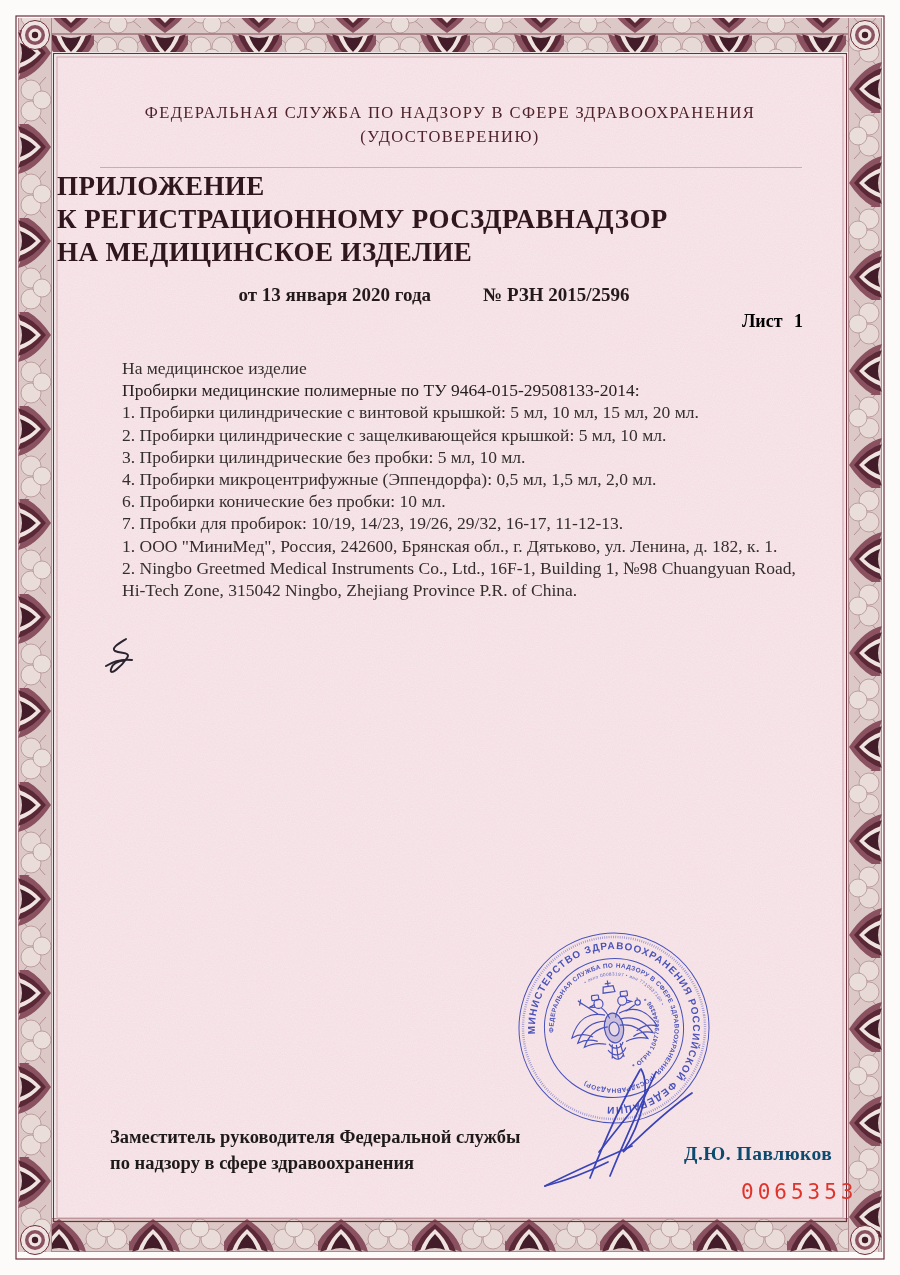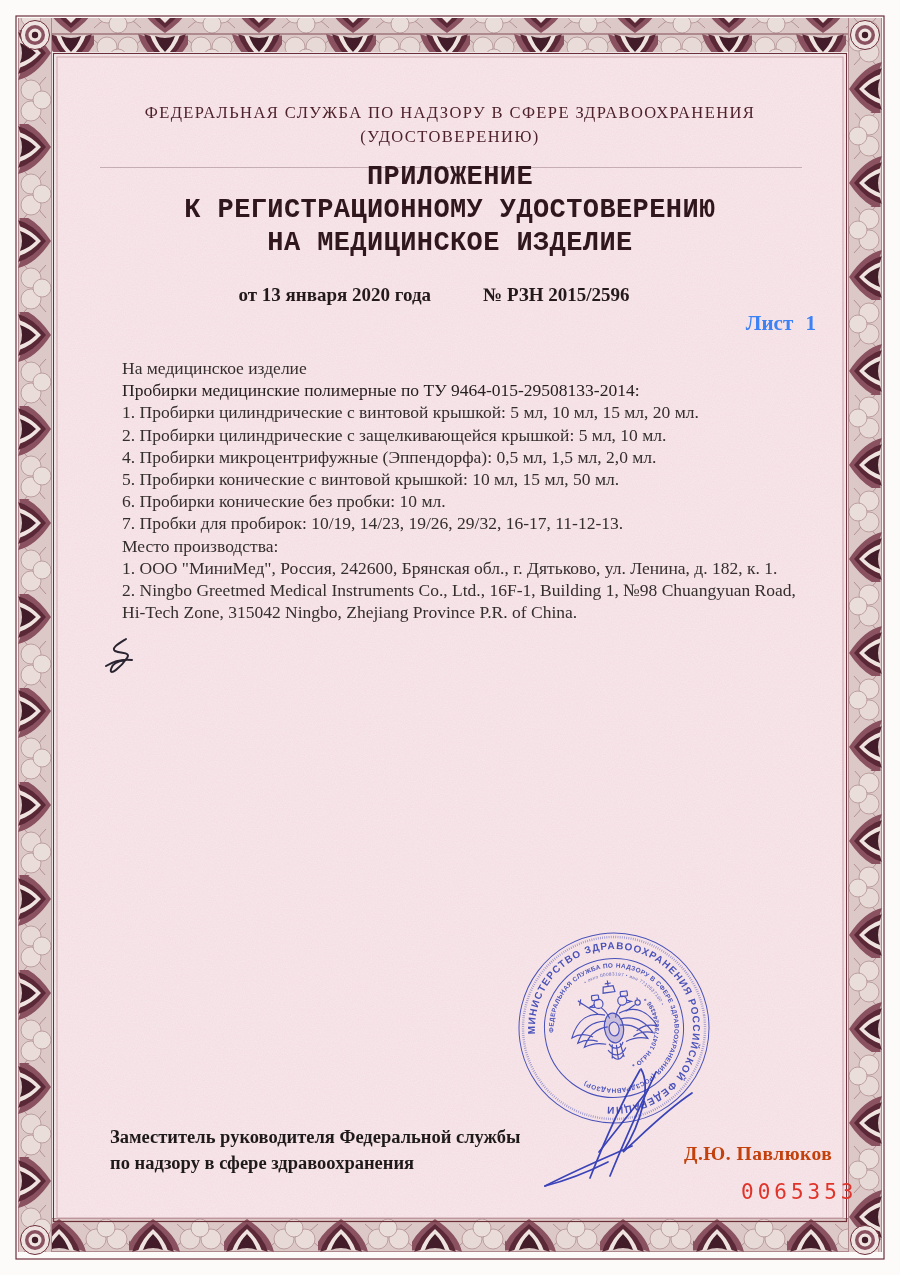--- a/index.html
+++ b/index.html
@@ -3,31 +3,31 @@
 <meta charset="utf-8">
 <style>
   html,body{margin:0;padding:0;background:#ffffff;}
   .page{position:relative;width:900px;height:1275px;background:#fcfbfa;overflow:hidden;
         font-family:"Liberation Serif", serif;}
   .frame-svg{position:absolute;left:0;top:0;}
   .abs{position:absolute;}
   .agency{top:101px;left:57px;width:786px;text-align:center;color:#4e222c;
           font-size:16.5px;line-height:24px;letter-spacing:1.4px;}
   .sep-line{top:167px;left:100px;width:702px;height:1px;background:#8b6f76;opacity:.45;}
-  .title-block{top:161px;left:57px;width:786px;text-align:center;color:#30171d;
-               font-family:Liberation Mono, monospace;font-weight:700;
+  .title-block{top:170px;left:57px;width:786px;color:#30171d;
+               font-family:Liberation Serif, serif;font-weight:700;
                font-size:27px;line-height:33px;letter-spacing:.4px;}
   .dateline{top:284px;left:57px;width:786px;display:flex;justify-content:center;gap:52px;
             transform:translateX(-16px);color:#241a1b;font-weight:700;font-size:19px;}
-  .sheet{top:311px;right:84px;color:#3b82f6;font-weight:700;font-size:21px;word-spacing:7px;}
+  .sheet{top:311px;right:97px;color:#000000;font-weight:700;font-size:18px;word-spacing:7px;}
   .body-block{top:357px;left:122px;width:684px;color:#342e2d;font-size:17.5px;line-height:22.2px;}
   .body-line{white-space:normal;}
   .b-bold{font-weight:400;color:#272020;}
   .sign-titles{left:110px;top:1124px;color:#1f1a1a;font-weight:700;font-size:18.5px;line-height:26px;}
-  .signer-name{left:684px;top:1143px;color:#c2410c;font-weight:700;font-size:19.5px;letter-spacing:.5px;text-align:right;}
+  .signer-name{left:684px;top:1143px;color:#0c4a6e;font-weight:700;font-size:19.5px;letter-spacing:.5px;text-align:right;}
   .serial{left:741px;top:1180px;color:#e0342b;font-family:"DejaVu Sans Mono", monospace;
           font-weight:400;font-size:21px;letter-spacing:4px;}
   .stamp-svg{left:514px;top:928px;}
   .sig-svg{left:520px;top:1020px;}
   .zmark-svg{left:103px;top:633px;}
 </style>
 </head>
 <body>
 
 <div class="page">
@@ -102,43 +102,42 @@
 
   <div class="abs agency">
     <div>ФЕДЕРАЛЬНАЯ СЛУЖБА ПО НАДЗОРУ В СФЕРЕ ЗДРАВООХРАНЕНИЯ</div>
     <div>(УДОСТОВЕРЕНИЮ)</div>
   </div>
 
   <div class="abs sep-line"></div>
 
   <div class="abs title-block">
     <div>ПРИЛОЖЕНИЕ</div>
-    <div>К РЕГИСТРАЦИОННОМУ УДОСТОВЕРЕНИЮ</div>
+    <div>К РЕГИСТРАЦИОННОМУ РОСЗДРАВНАДЗОР</div>
     <div>НА МЕДИЦИНСКОЕ ИЗДЕЛИЕ</div>
   </div>
 
   <div class="abs dateline">
     <span>от 13 января 2020 года</span>
     <span>№  РЗН 2015/2596</span>
   </div>
 
   <div class="abs sheet">Лист 1</div>
 
   <div class="abs body-block">
     <div class="body-line">На медицинское изделие</div>
     <div class="body-line b-bold">Пробирки медицинские полимерные по ТУ 9464-015-29508133-2014:</div>
     <div>
         <div class="body-line">1. Пробирки цилиндрические с винтовой крышкой: 5 мл, 10 мл, 15 мл, 20 мл.</div>
         <div class="body-line">2. Пробирки цилиндрические с защелкивающейся крышкой: 5 мл, 10 мл.</div>
+        <div class="body-line">3. Пробирки цилиндрические без пробки: 5 мл, 10 мл.</div>
         <div class="body-line">4. Пробирки микроцентрифужные (Эппендорфа): 0,5 мл, 1,5 мл, 2,0 мл.</div>
-        <div class="body-line">5. Пробирки конические с винтовой крышкой: 10 мл, 15 мл, 50 мл.</div>
         <div class="body-line">6. Пробирки конические без пробки: 10 мл.</div>
         <div class="body-line">7. Пробки для пробирок: 10/19, 14/23, 19/26, 29/32, 16-17, 11-12-13.</div>
       </div>
-    <div class="body-line">Место производства:</div>
     <div>
         <div class="body-line">1. ООО "МиниМед", Россия, 242600, Брянская обл., г. Дятьково, ул. Ленина, д. 182, к. 1.</div>
         <div class="body-line">2. Ningbo Greetmed Medical Instruments Co., Ltd., 16F-1, Building 1, №98 Chuangyuan Road, Hi-Tech Zone, 315042 Ningbo, Zhejiang Province P.R. of China.</div>
       </div>
   </div>
 
   <svg class="abs zmark-svg" width="48" height="62">
     <g stroke="#2a2430" stroke-width="2" fill="none" stroke-linecap="round">
       <path d="M23,6 C15,11 8,15 12,18 C19,21 28,19 24,25 C18,34 6,44 8,36 C9,31 15,28 22,27"></path>
       <path d="M3,33 C11,28 21,26 29,27"></path>

